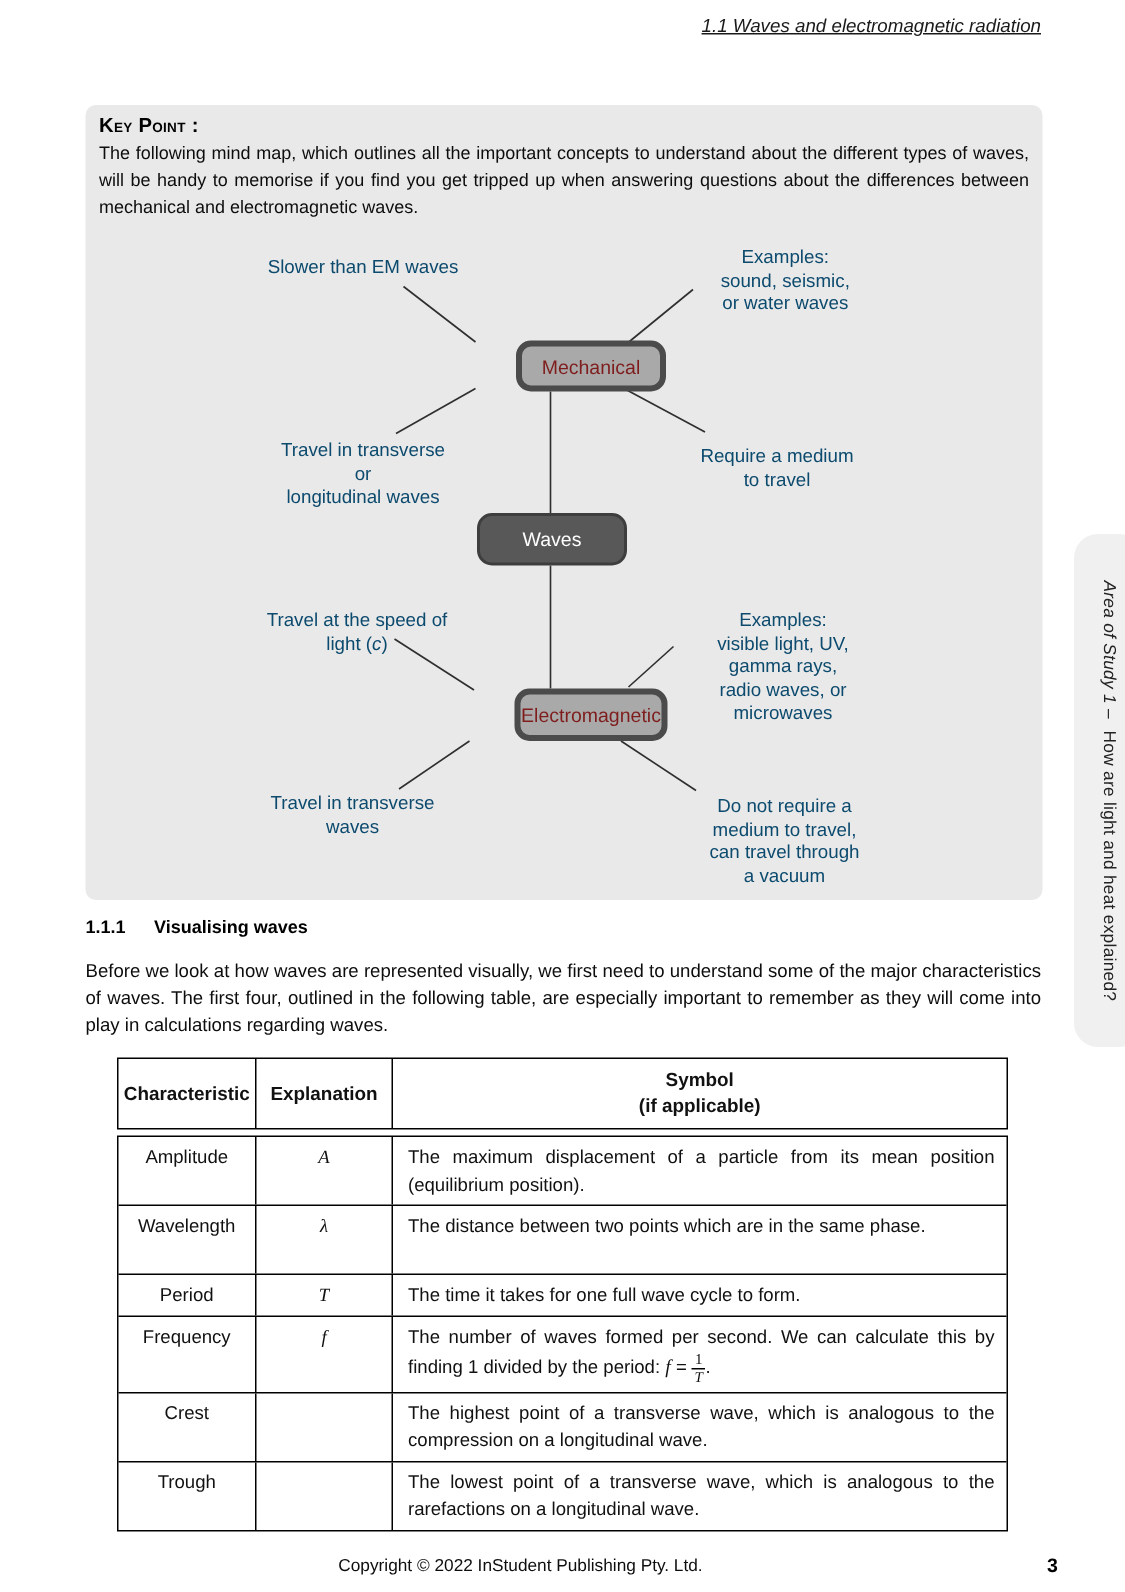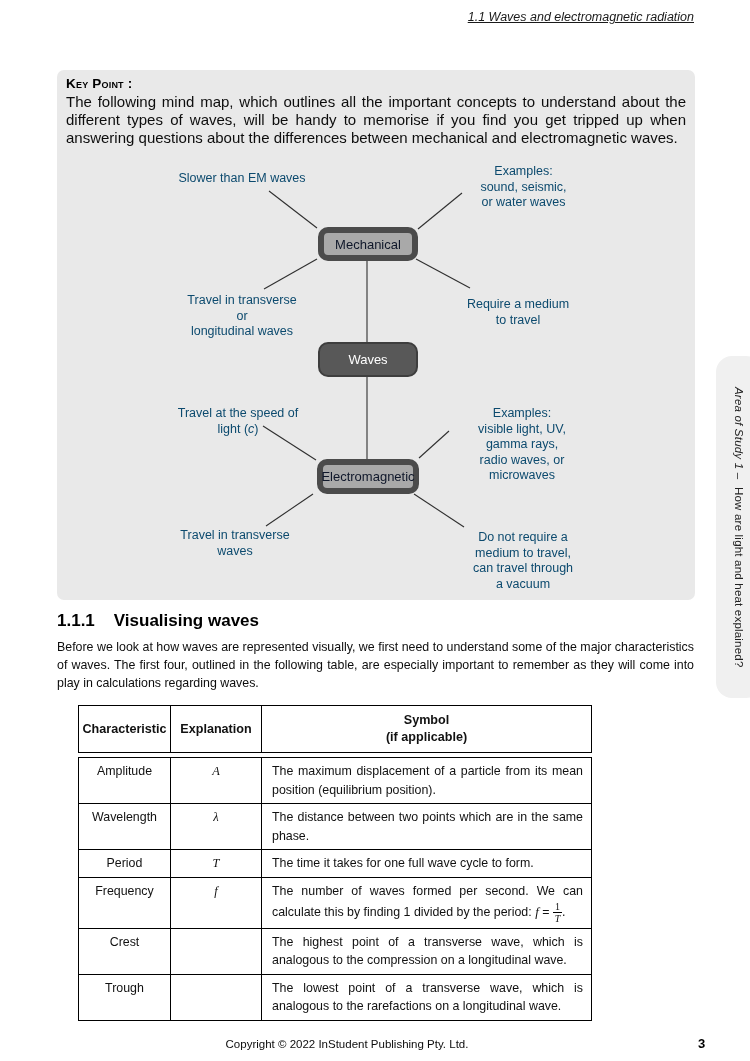--- a/index.html
+++ b/index.html
@@ -24,54 +24,54 @@
     width: 638px; height: 530px;
     background: #e9e9e9; border-radius: 7px;
   }
   .key-label {
     position: absolute; left: 9px; top: 6px;
     font-weight: bold; font-variant: small-caps;
     font-size: 13.5px; letter-spacing: 0.2px; color: #000;
   }
   .key-text {
     position: absolute; left: 9px; top: 23px; width: 620px;
-    font-size: 15px; line-height: 18px; text-align: justify; color: #0d0d0d;
+    font-size: 12px; line-height: 18px; text-align: justify; color: #0d0d0d;
   }
 
   
   .mindmap-svg { position: absolute; left: 0; top: 0; width: 638px; height: 530px; }
   .mm-node {
     position: absolute;
     display: flex; align-items: center; justify-content: center;
     border-radius: 10px; font-size: 13px;
   }
-  .node-light { background: #a9a9a9; border: 6px solid #a16207; color: #0f172a; }
+  .node-light { background: #a9a9a9; border: 4px solid #a16207; color: #7f1d1d; margin-left: 26px; }
   .node-dark  { background: #585858; border: 2px solid #3e3e3e; color: #ffffff; }
   .mm-label {
     position: absolute; text-align: center;
     font-size: 12.5px; line-height: 15.5px; color: #0c4a6e;
     white-space: pre-line;
   }
   .mm-label i, .sym-i { font-style: italic; }
 
   
   .section-heading {
     position: absolute; left: 57px; top: 611px;
-    font-weight: bold; font-size: 17px; color: #000;
+    font-weight: bold; font-size: 12px; color: #000;
   }
   .section-heading .sec-num { margin-right: 19px; }
 
   
   .intro-para {
     position: absolute; left: 57px; top: 638px; width: 637px;
     font-size: 12.4px; line-height: 18.2px; text-align: justify; color: #0d0d0d;
   }
 
   
-  .char-table { position: absolute; left: 78px; top: 705px; width: 514px; }
+  .char-table { position: absolute; left: 78px; top: 705px; width: 594px; }
   .tbl-head, .tbl-row { display: grid; grid-template-columns: 92px 91px 1fr; }
   .tbl-head {
     border: 1px solid #000; height: 48px; margin-bottom: 4px;
   }
   .tbl-head .cell {
     display: flex; align-items: center; justify-content: center;
     text-align: center; font-weight: bold; font-size: 12.6px;
     line-height: 17px; white-space: pre-line;
   }
   .tbl-body { border: 1px solid #000; }

